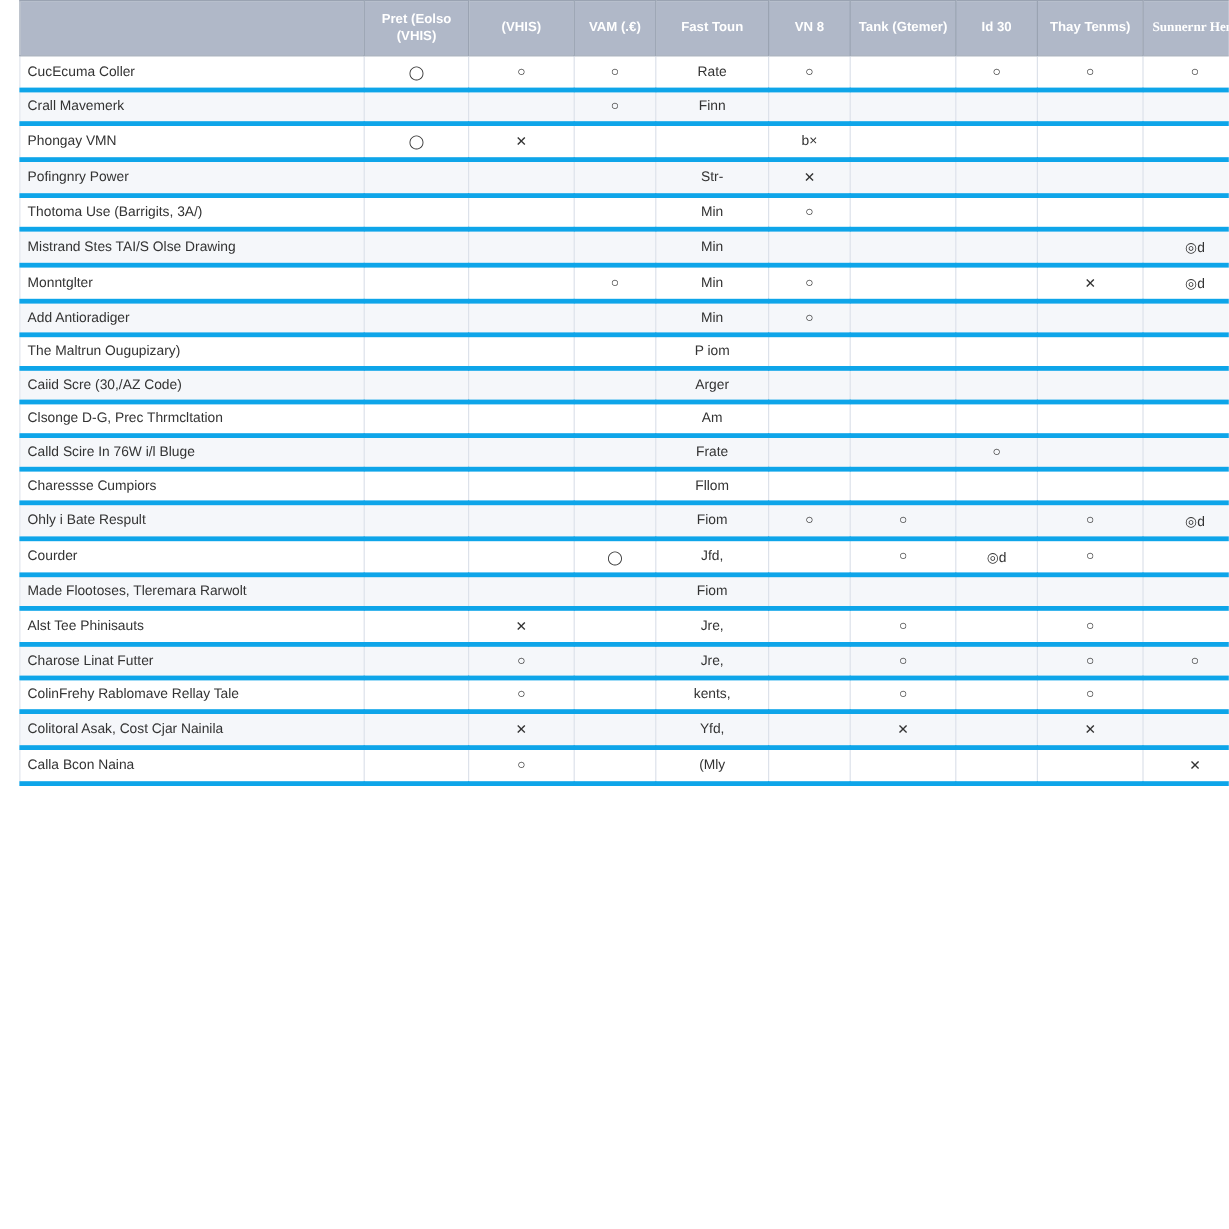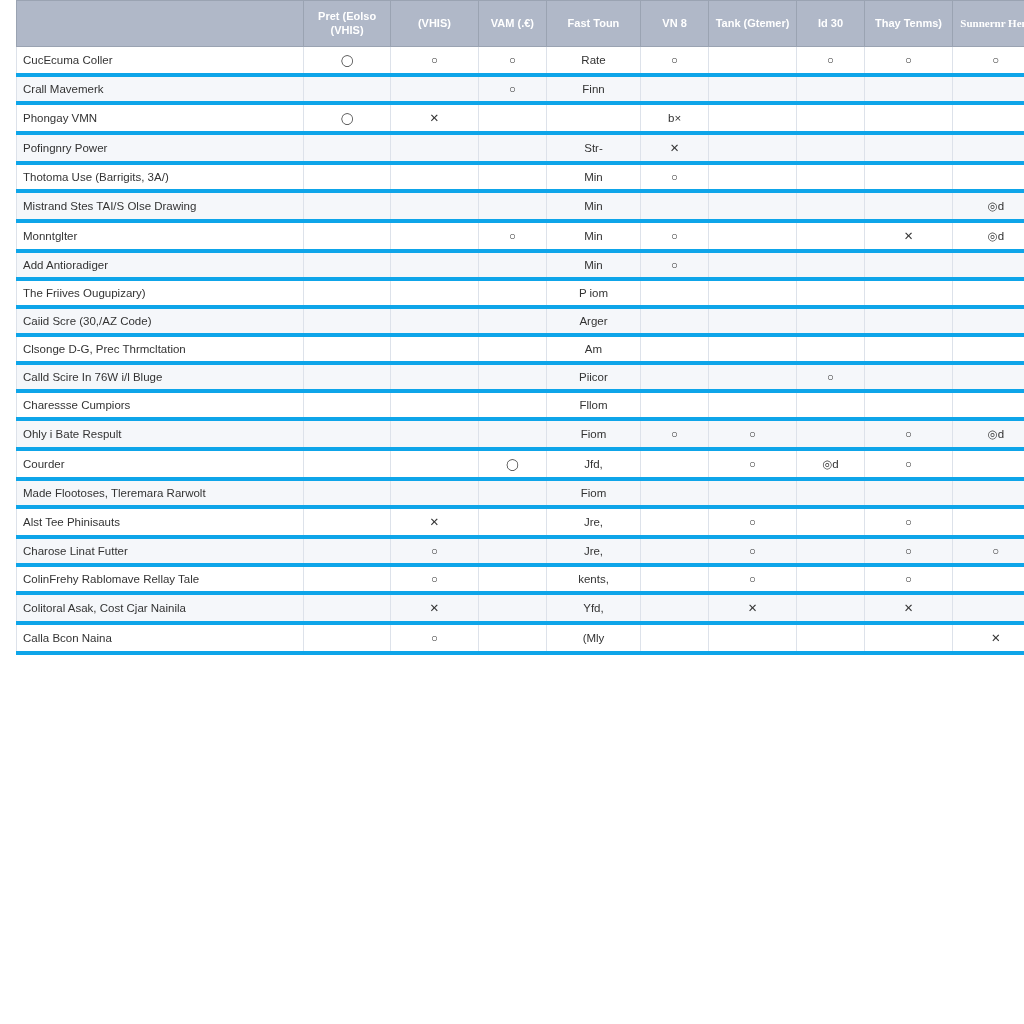--- a/index.html
+++ b/index.html
@@ -176,21 +176,21 @@
           <td></td>
           <td></td>
           <td>Min</td>
           <td>○</td>
           <td></td>
           <td></td>
           <td></td>
           <td></td>
         </tr>
         <tr>
-          <td>The Friives Ougupizary)</td>
+          <td>The Maltrun Ougupizary)</td>
           <td></td>
           <td></td>
           <td></td>
           <td>P iom</td>
           <td></td>
           <td></td>
           <td></td>
           <td></td>
           <td></td>
         </tr>
@@ -216,21 +216,21 @@
           <td></td>
           <td></td>
           <td></td>
           <td></td>
         </tr>
         <tr>
           <td>Calld Scire In 76W i/l Bluge</td>
           <td></td>
           <td></td>
           <td></td>
-          <td>Piicor</td>
+          <td>Frate</td>
           <td></td>
           <td></td>
           <td>○</td>
           <td></td>
           <td></td>
         </tr>
         <tr>
           <td>Charessse Cumpiors</td>
           <td></td>
           <td></td>

